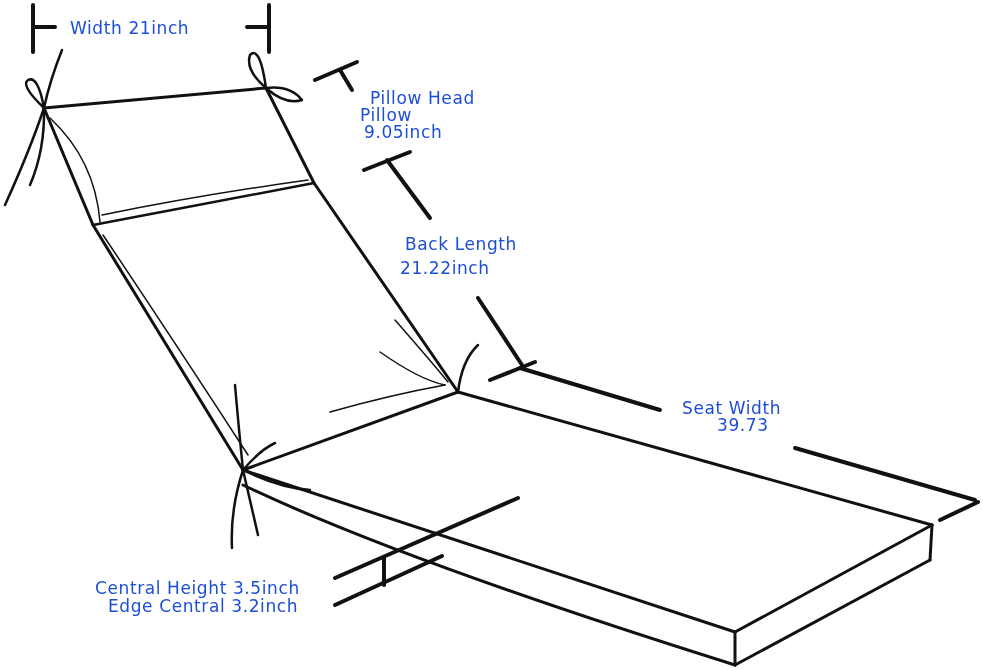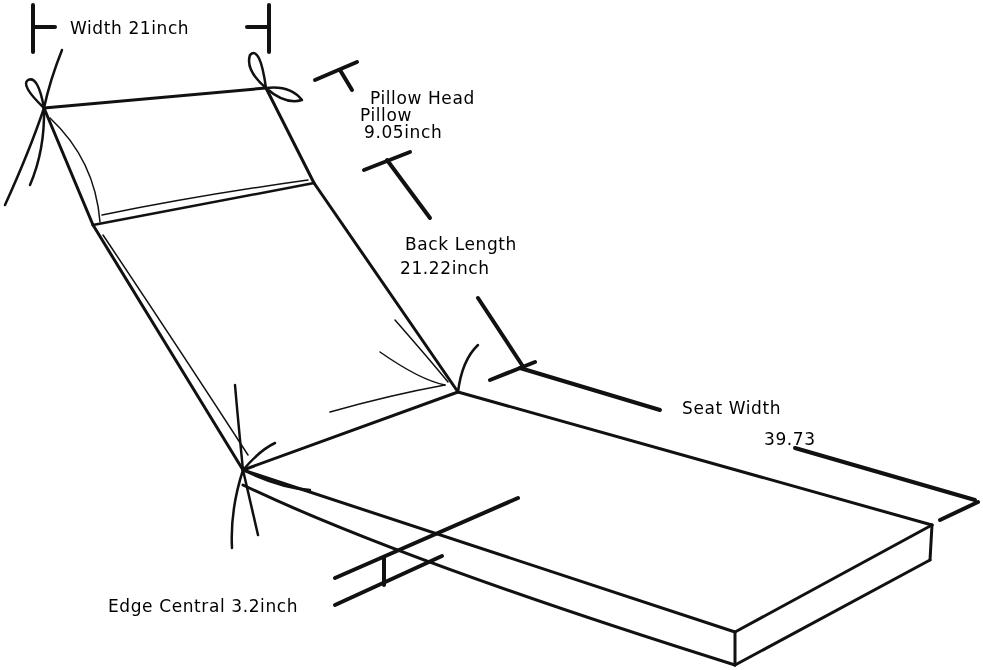--- a/index.html
+++ b/index.html
@@ -1,18 +1,18 @@
 <!DOCTYPE html>
 <html><head>
 <meta charset="utf-8">
 <style>
   html, body { margin:0; padding:0; background:#ffffff; }
   #stage { position:relative; width:983px; height:670px; overflow:hidden; background:#ffffff; }
   svg.drawing { position:absolute; left:0; top:0; }
-  .lbl { position:absolute; font-family:"DejaVu Sans", sans-serif; color:#000000; font-size:17px; line-height:17px; text-align:center; white-space:nowrap; letter-spacing:0.6px; }
+  .lbl { position:absolute; font-family:"DejaVu Sans", sans-serif; color:#1d4ed8; font-size:17px; line-height:17px; text-align:center; white-space:nowrap; letter-spacing:0.6px; }
 </style>
 </head>
 <body>
 
 <div id="stage">
   <svg class="drawing" width="983" height="670" viewBox="0 0 983 670" fill="none" stroke="#111" stroke-linecap="round" stroke-linejoin="round">
 
     <g stroke-width="4">
       <line x1="33" y1="5" x2="33" y2="52"></line>
       <line x1="33" y1="27" x2="55" y2="27"></line>
@@ -101,16 +101,17 @@
   <div class="lbl" style="left:70px; top:20px;">Width 21inch</div>
 
   <div class="lbl" style="left:325px; top:90px;margin-left:45px;">Pillow Head</div>
   <div class="lbl" style="left:360px; top:107px;">Pillow</div>
   <div class="lbl" style="left:364px; top:124px;">9.05inch</div>
 
   <div class="lbl" style="left:405px; top:236px;">Back Length</div>
   <div class="lbl" style="left:400px; top:260px;">21.22inch</div>
 
   <div class="lbl" style="left:682px; top:400px;">Seat Width</div>
-  <div class="lbl" style="left:717px; top:431px;margin-left:47px;">39.73</div>
+  <div class="lbl" style="left:717px; top:417px;">39.73</div>
 
+  <div class="lbl" style="left:95px; top:580px;">Central Height 3.5inch</div>
   <div class="lbl" style="left:108px; top:598px;">Edge Central 3.2inch</div>
 </div>
 
 </body></html>

